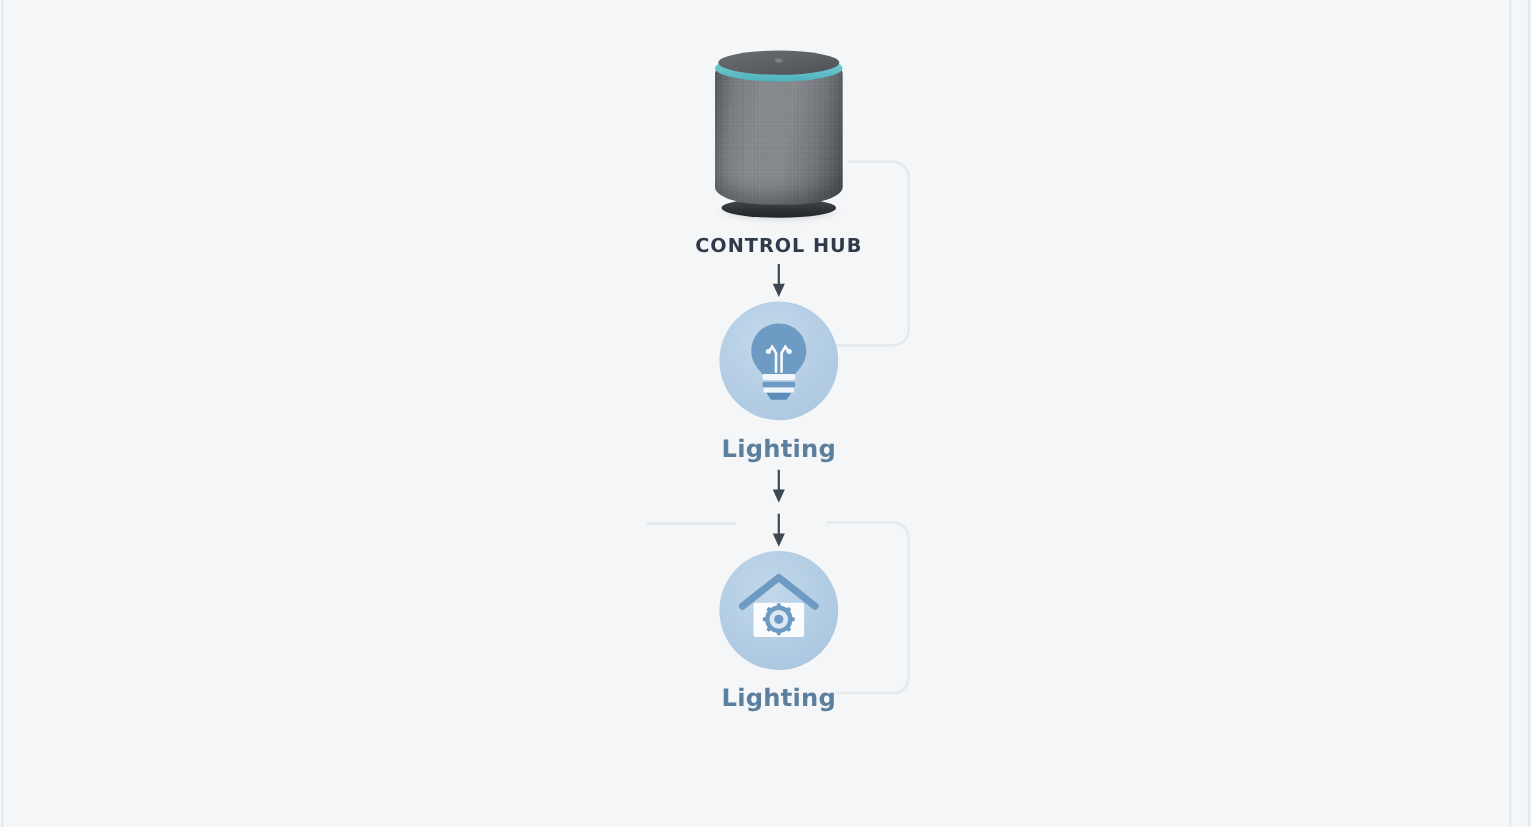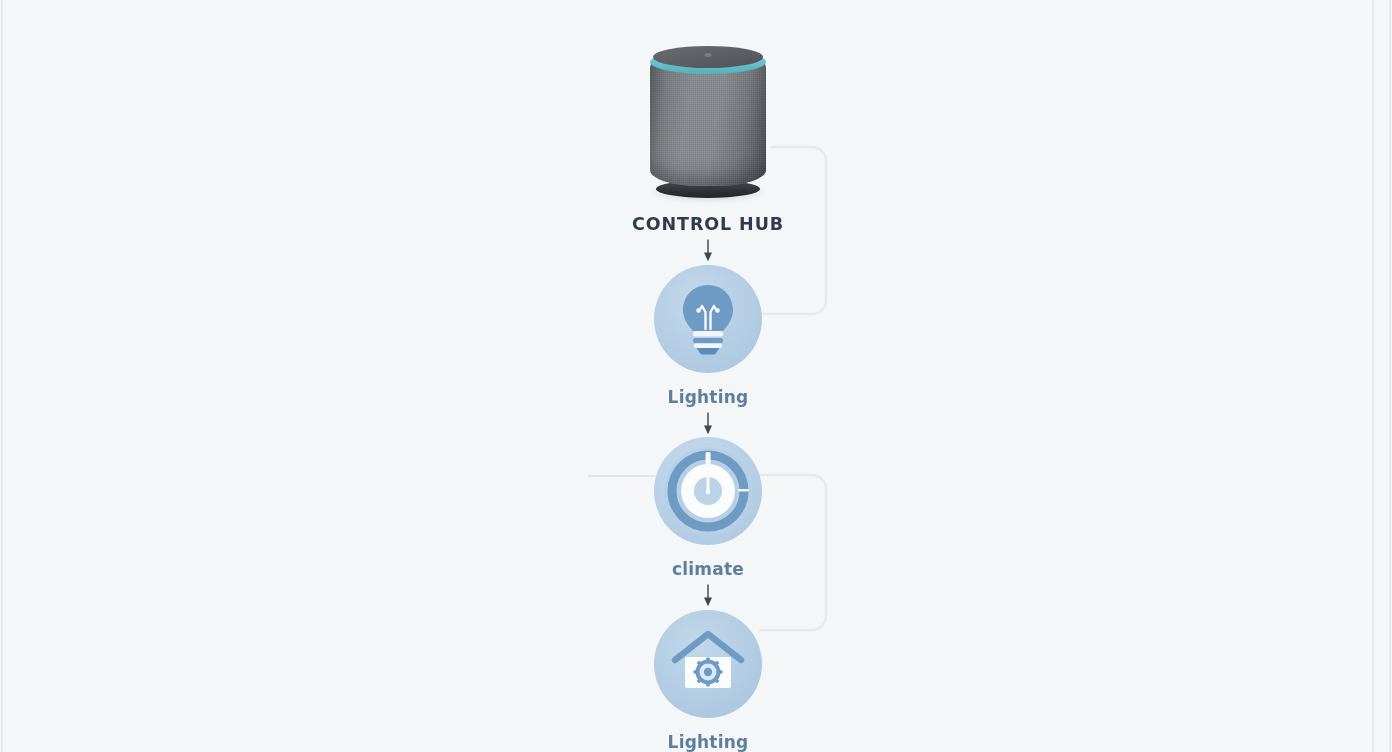--- a/index.html
+++ b/index.html
@@ -132,21 +132,21 @@
     background:radial-gradient(circle at 42% 34%, #c4d9ec 0%, #b3cde4 55%, #a8c4de 100%);
   }
   .node-circle.climate {
     background:radial-gradient(circle at 42% 34%, #c8dcee 0%, #b6cfe5 58%, #abc6df 100%);
   }
   .node-circle.security {
     background:radial-gradient(circle at 42% 34%, #c2d8ea 0%, #b1cce3 56%, #a6c2dd 100%);
   }
   .node-label {
     margin-top:14px;
-    font-size:17px;
+    font-size:22px;
     font-weight:700;
     letter-spacing:.2px;
     color:#5c7f9e;
   }
 </style>
 </head>
 <body>
 
 <div id="canvas">
 
@@ -200,35 +200,20 @@
         </svg>
       </div>
       <div class="node-label">Lighting</div>
     </div>
 
     <svg class="arrow" width="22" height="34" viewBox="0 0 22 34">
       <line x1="11" y1="2" x2="11" y2="22" stroke="#3d4852" stroke-width="2"></line>
       <polygon points="11,32 5.5,20 16.5,20" fill="#3d4852"></polygon>
     </svg>
 
-    <div class="node">
-      <div class="node-circle climate">
-        <svg width="98" height="98" viewBox="0 0 98 98">
-          <circle cx="49" cy="49" r="44" fill="#b8d0e6"></circle>
-          <circle cx="49" cy="49" r="36" fill="none" stroke="#6e9bc4" stroke-width="9"></circle>
-          <circle cx="49" cy="49" r="27" fill="#fafcfe"></circle>
-          <circle cx="49" cy="49" r="14" fill="#bcd3e7"></circle>
-          <rect x="46.6" y="10" width="5" height="13" rx="1.5" fill="#f7fafc"></rect>
-          <path d="M49 22 L49 50" stroke="#f7fafc" stroke-width="3.2" stroke-linecap="round"></path>
-          <circle cx="49" cy="50" r="2.4" fill="#f7fafc"></circle>
-          <rect x="79" y="47" width="11" height="2.6" rx="1.3" fill="#f2f6fa"></rect>
-        </svg>
-      </div>
-      <div class="node-label">climate</div>
-    </div>
 
     <svg class="arrow" width="22" height="34" viewBox="0 0 22 34">
       <line x1="11" y1="2" x2="11" y2="22" stroke="#3d4852" stroke-width="2"></line>
       <polygon points="11,32 5.5,20 16.5,20" fill="#3d4852"></polygon>
     </svg>
 
     <div class="node">
       <div class="node-circle security">
         <svg width="76" height="68" viewBox="0 0 76 68">
           <rect x="15" y="27" width="46" height="31" rx="2" fill="#fafcfe"></rect>

